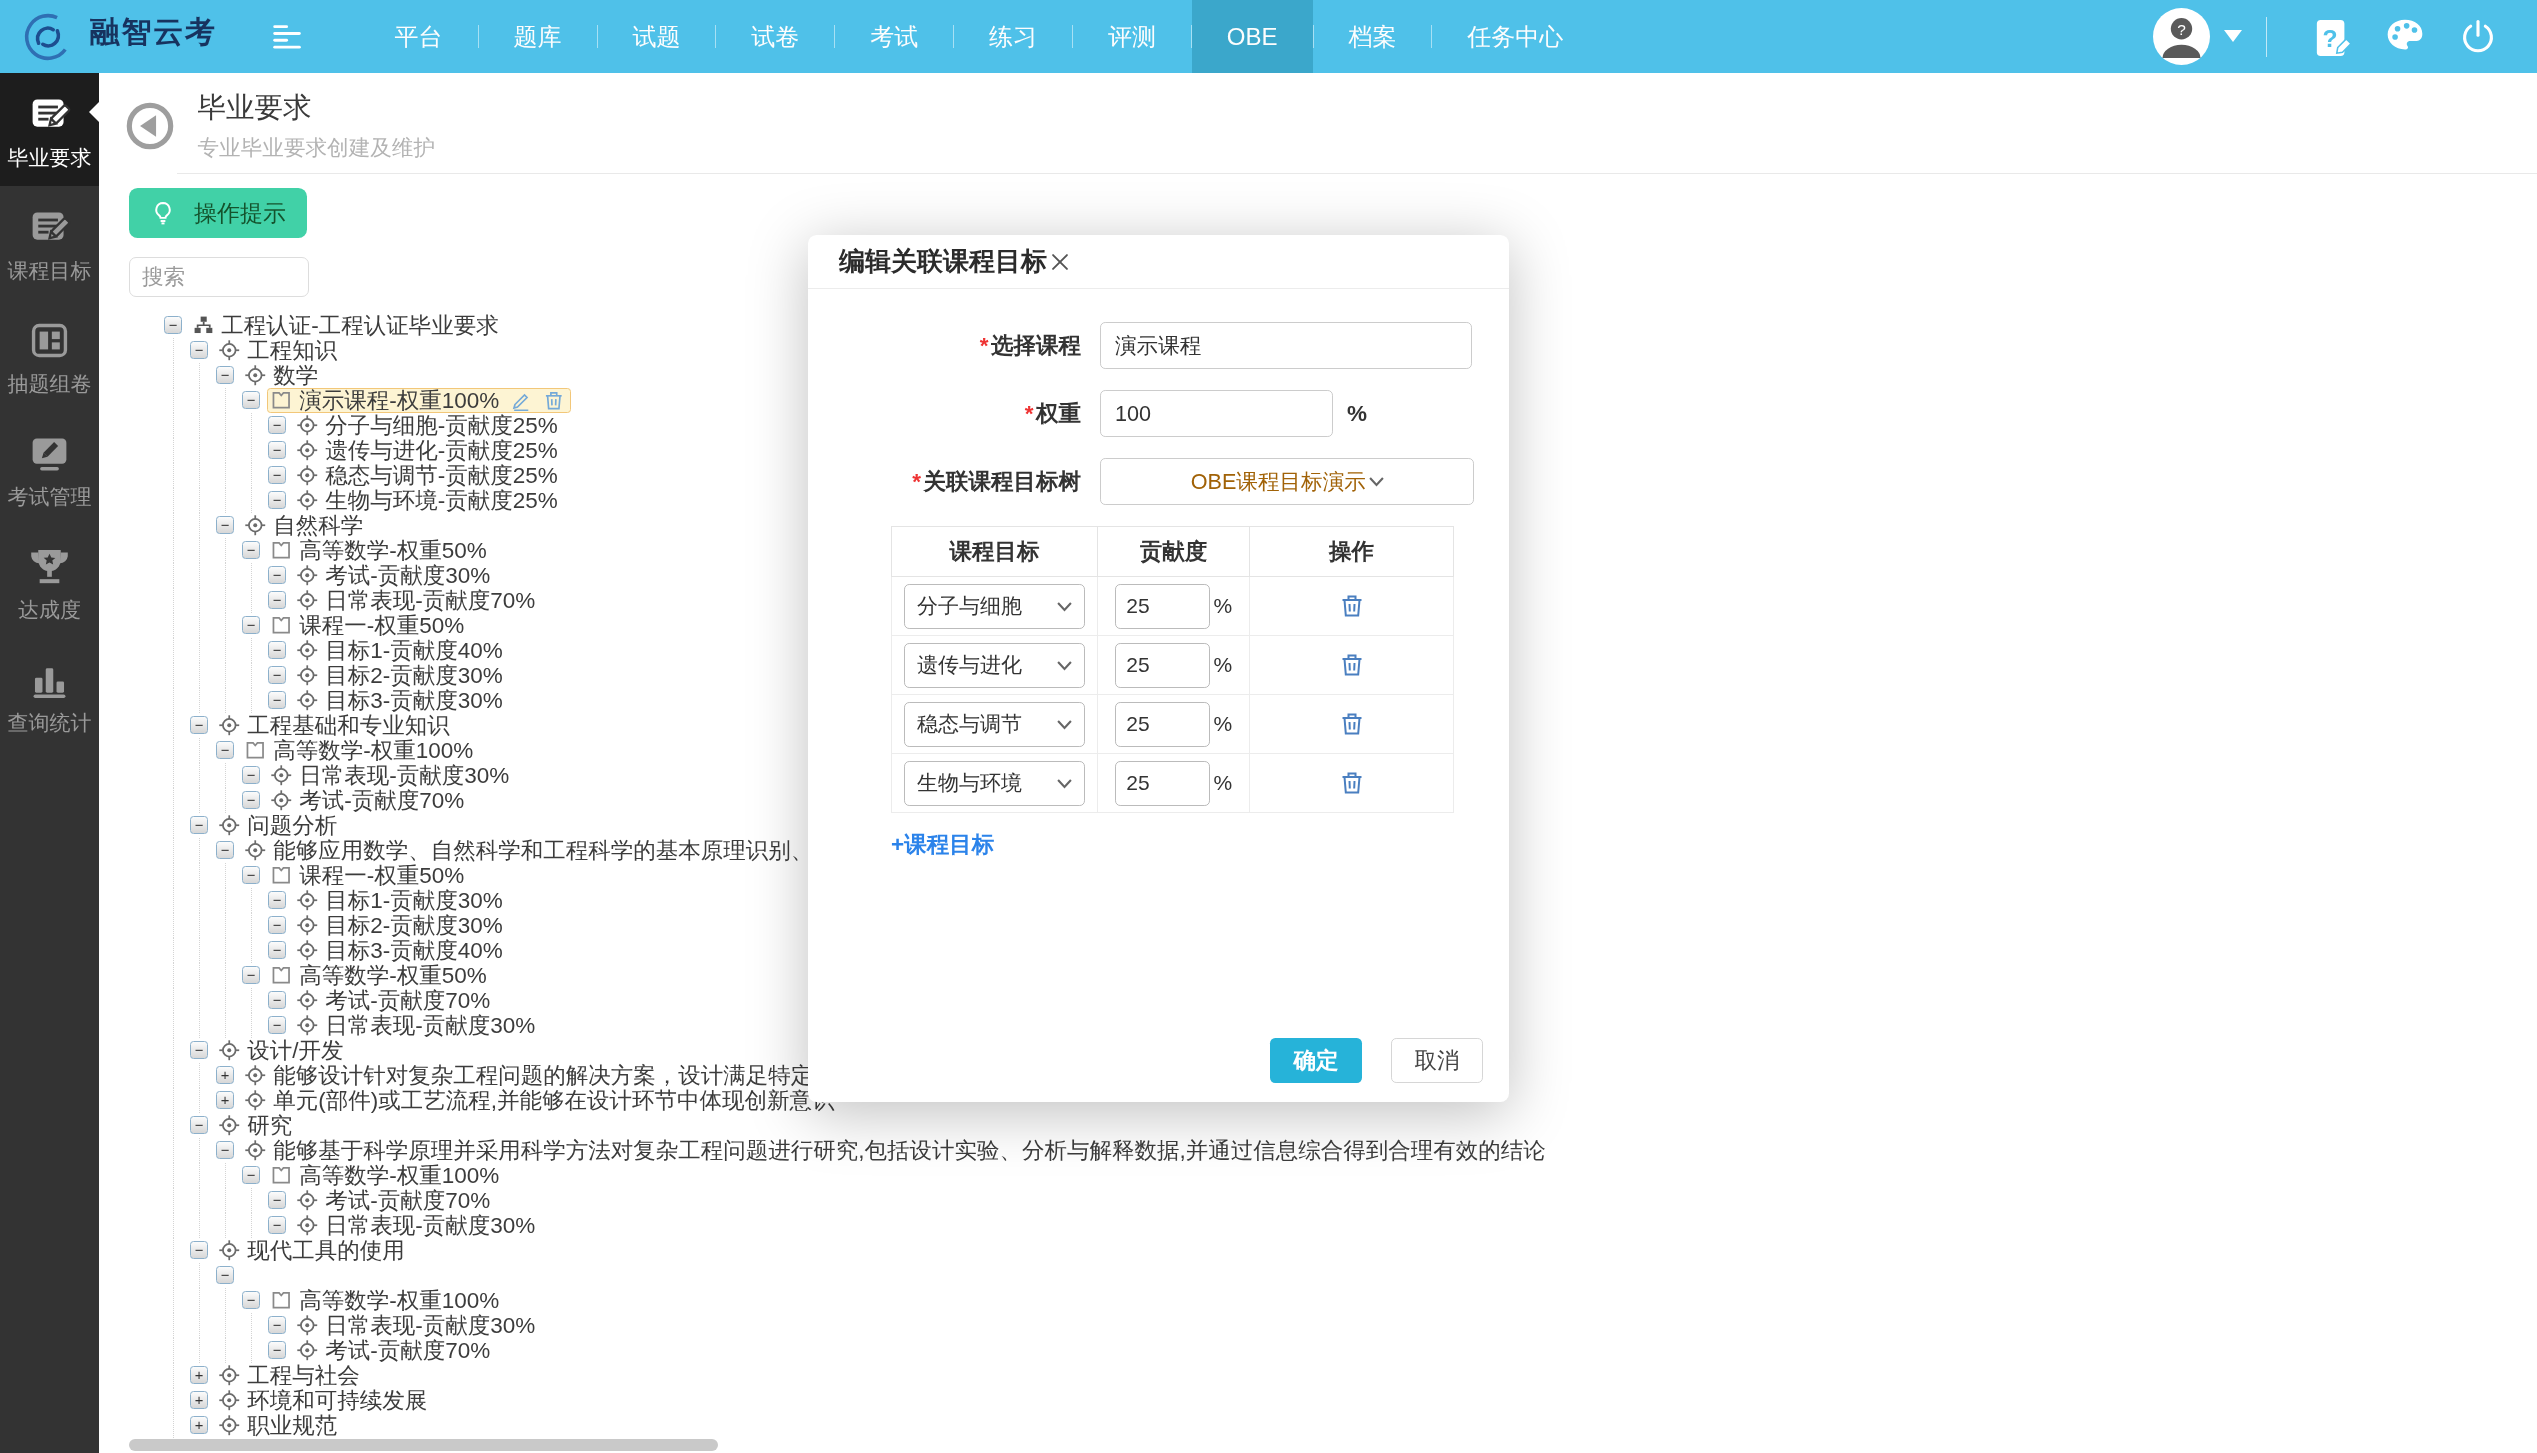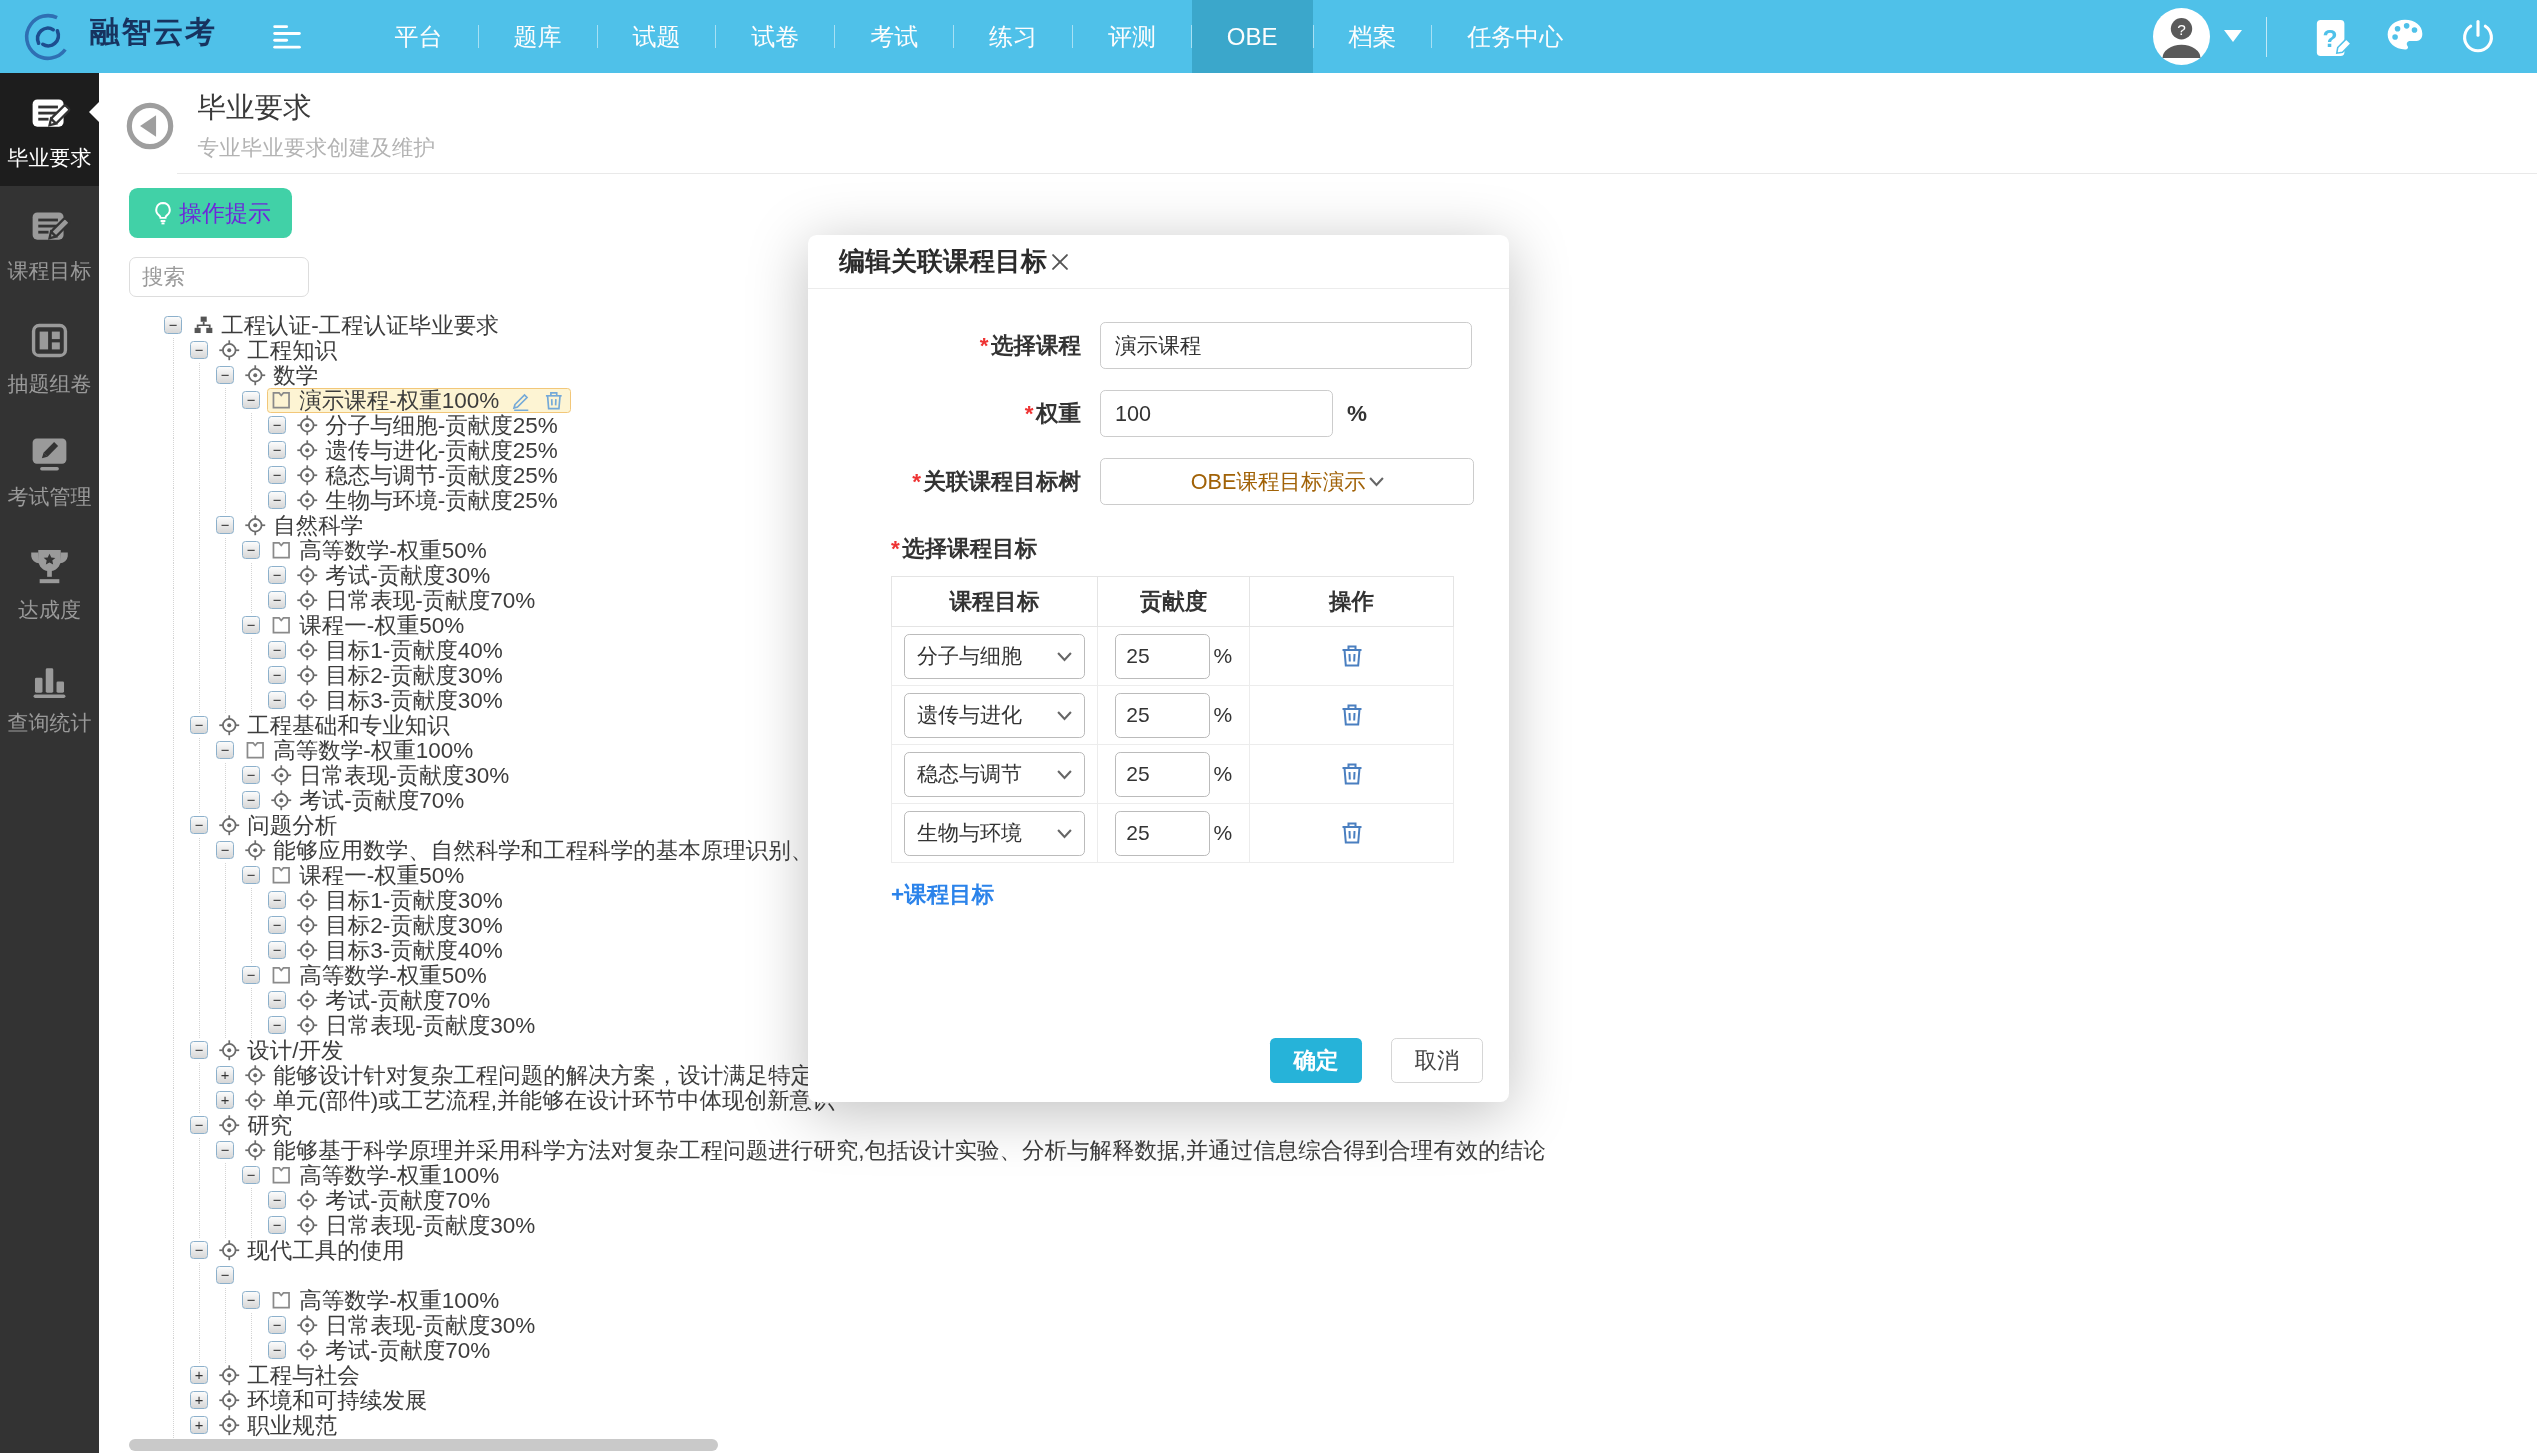--- a/index.html
+++ b/index.html
@@ -34,21 +34,21 @@
 .content{flex:1;position:relative;background:#fff;overflow:hidden}
 
 
 .page-header{display:flex;align-items:center;gap:22.5px;padding:16.4px 0 10.4px 26px}
 .back-btn{width:50px;height:50px;cursor:pointer;flex:none}
 .page-title{font-size:28.5px;color:#3a3a3a;margin-bottom:6px}
 .page-sub{font-size:21.6px;color:#b3b3b3}
 .header-divider{height:0.9px;background:#e9e9e9;margin-left:78px}
 
 
-.tips-btn{display:inline-flex;align-items:center;gap:3px;margin:14.7px 0 0 30px;background:var(--accent_green);color:#6d28d9;font-size:23px;border:none;border-radius:8.6px;padding:9.5px 21px;cursor:pointer;font-family:inherit}
+.tips-btn{display:inline-flex;align-items:center;gap:18px;margin:14.7px 0 0 30px;background:var(--accent_green);color:#14532d;font-size:23px;border:none;border-radius:8.6px;padding:9.5px 21px;cursor:pointer;font-family:inherit}
 .bulb{width:26px;height:26px}
 .search-input{display:block;margin:19px 0 0 30px;width:180px;height:40px;border:1.7px solid #ddd;border-radius:7px;font-size:21.6px;padding:0 12px;color:#333;outline:none;font-family:inherit}
 .search-input::placeholder{color:#9a9a9a}
 
 
 .tree{margin:15.6px 0 0 65px;font-size:22.5px;color:#3c3c3c}
 .trow{display:flex;align-items:center;height:25px;white-space:nowrap}
 .guide{flex:0 0 26px;align-self:stretch;position:relative}
 .guide::before{content:"";position:absolute;left:8.6px;top:0;bottom:0;border-left:0.9px dotted #d4d4d4}
 .toggle{flex:none;width:18px;height:18px;border:0.9px solid #8cb0cb;border-radius:3.5px;background:linear-gradient(#fcfcfc,#d7d7d7);display:flex;align-items:center;justify-content:center;font-size:14.7px;color:#333;cursor:pointer;margin-right:7px}
@@ -1111,21 +1111,20 @@
         <span class="form-label"><i class="req">*</i><span>关联课程目标树</span></span>
         <div class="form-select">
           <span>OBE课程目标演示</span>
           <span class="chev">
             <svg viewBox="0 0 18 18" fill="none" stroke="#666" stroke-width="1.8">
                 <polyline points="3.5,6 9,12 14.5,6"></polyline>
               </svg>
           </span>
         </div>
       </div>
-      <div class="section-label"><i class="req">*</i><span>选择课程目标</span></div>
       <table class="obj-table">
         <colgroup>
             <col class="c1">
             <col class="c2">
             <col class="c3">
           </colgroup>
         <thead>
             <tr>
               <th>课程目标</th>
               <th>贡献度</th>

